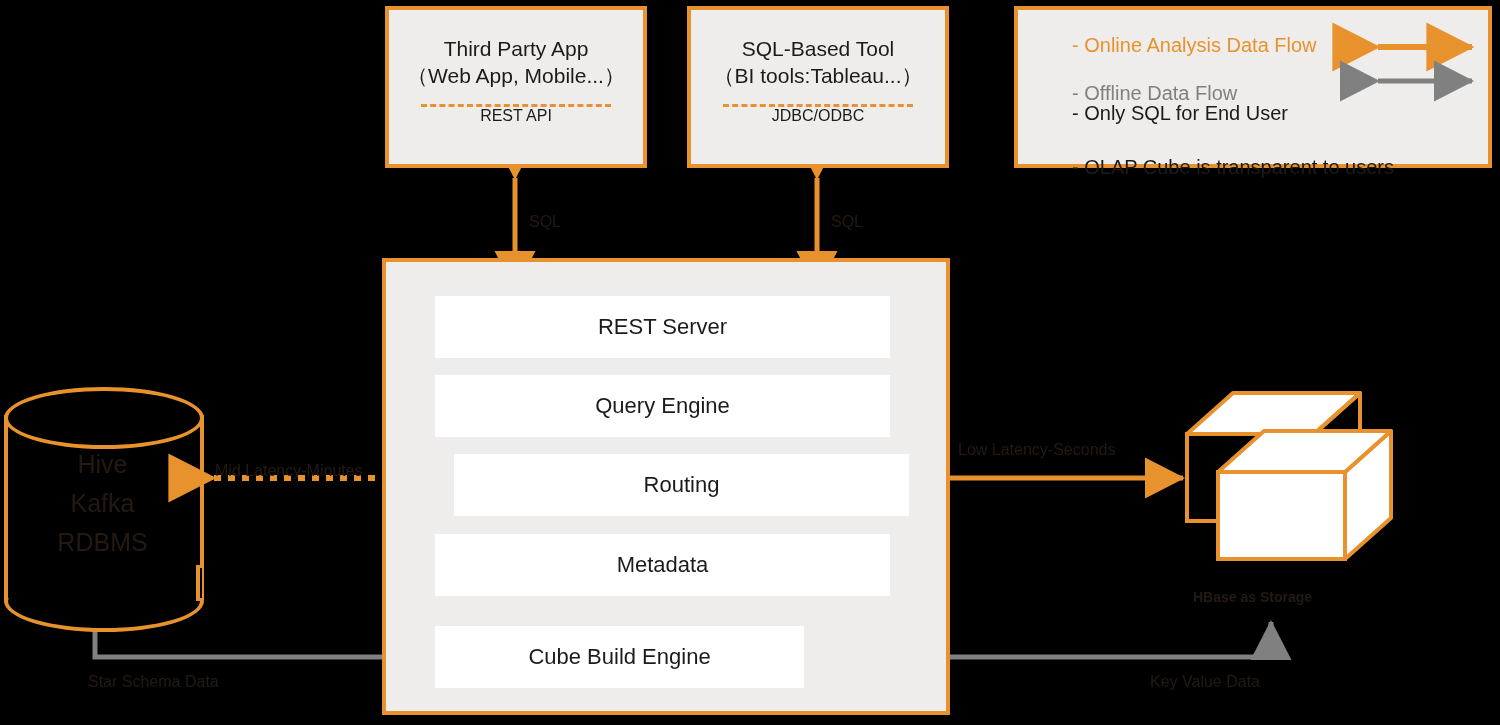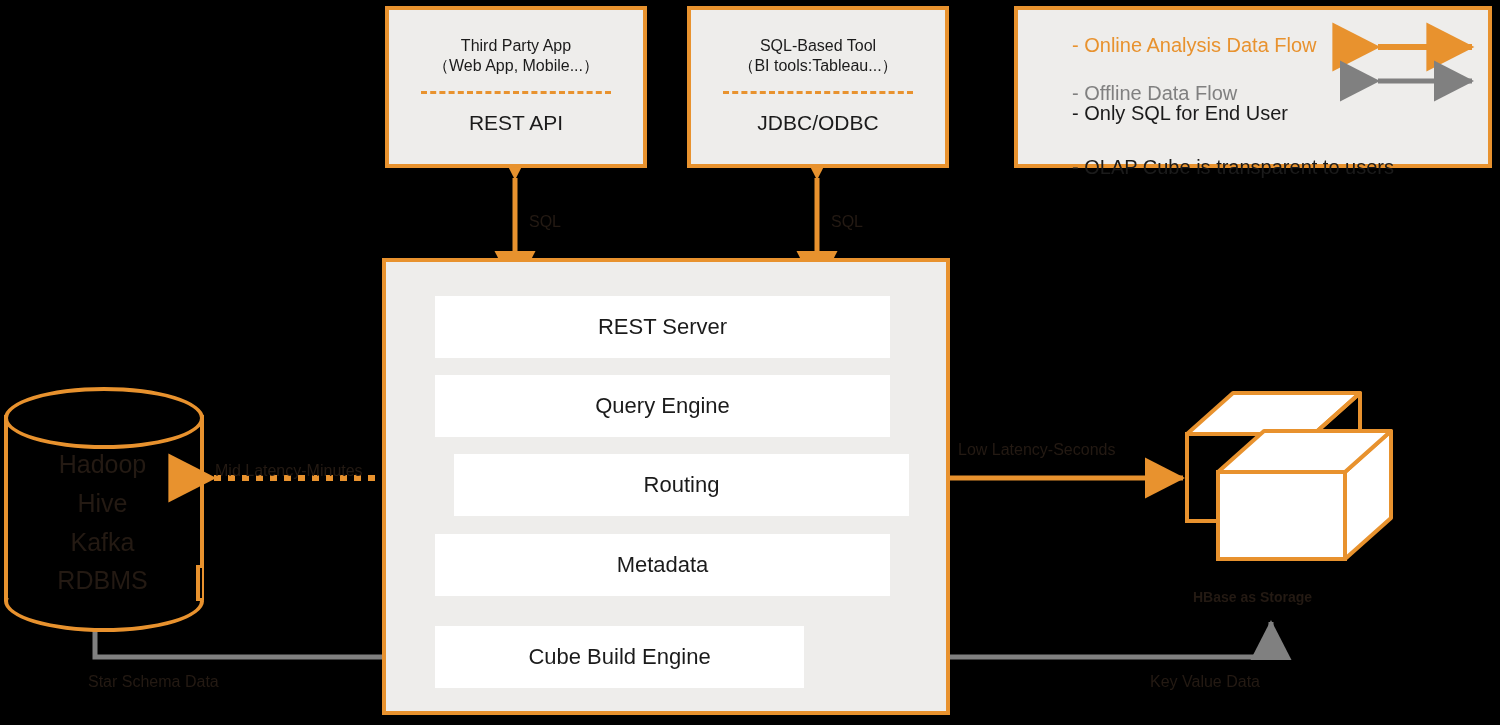--- a/index.html
+++ b/index.html
@@ -16,26 +16,26 @@
     background:#EEEDEB;
     border:4px solid #E8922E;
     box-sizing:border-box;
   }
 
   
   .client-box{
     display:flex;flex-direction:column;align-items:center;justify-content:flex-start;
     padding-top:26px;
   }
-  .client-title{font-size:16px;color:#1b1b1b;text-align:center;line-height:1.28;}
+  .client-title{font-size:21px;color:#1b1b1b;text-align:center;line-height:1.28;}
   .client-div{
     border-top:3px dashed #E8922E;
     margin:14px 0 0 0;
   }
-  .client-api{font-size:21px;color:#1b1b1b;text-align:center;margin-top:17px;}
+  .client-api{font-size:16px;color:#1b1b1b;text-align:center;}
 
   
   .legend{padding:18px 0 0 0;}
   .legend-row{
     display:flex;align-items:center;
     height:34px;padding-left:54px;
     font-size:20px;
   }
   .legend-label{white-space:nowrap;}
   .legend-arrow{position:absolute;}
@@ -190,21 +190,20 @@
     <div class="cyl-ell" style="left:4px;top:185px;width:200px;height:62px;"></div>
 
     <div class="abs" style="left:6px;top:183px;width:196px;height:30px;background:#000;"></div>
 
     <div class="abs" style="left:4px;top:180px;width:4px;height:36px;background:#E8922E;"></div>
     <div class="abs" style="left:196px;top:180px;width:4px;height:36px;background:#E8922E;"></div>
 
     <div class="cyl-ell" style="left:4px;top:2px;width:200px;height:62px;background:#000;"></div>
 
     <div class="cyl-text" style="left:0px;top:60px;width:205px;">
-      <div>Hadoop</div>
       <div>Hive</div>
       <div>Kafka</div>
       <div>RDBMS</div>
     </div>
   </div>
 
   <div class="abs dim-label" style="left:215px;top:462px;">Mid Latency-Minutes</div>
   <div class="abs dim-label" style="left:88px;top:673px;">Star Schema Data</div>
 
   <div class="abs" style="left:1175px;top:385px;width:260px;height:215px;">

